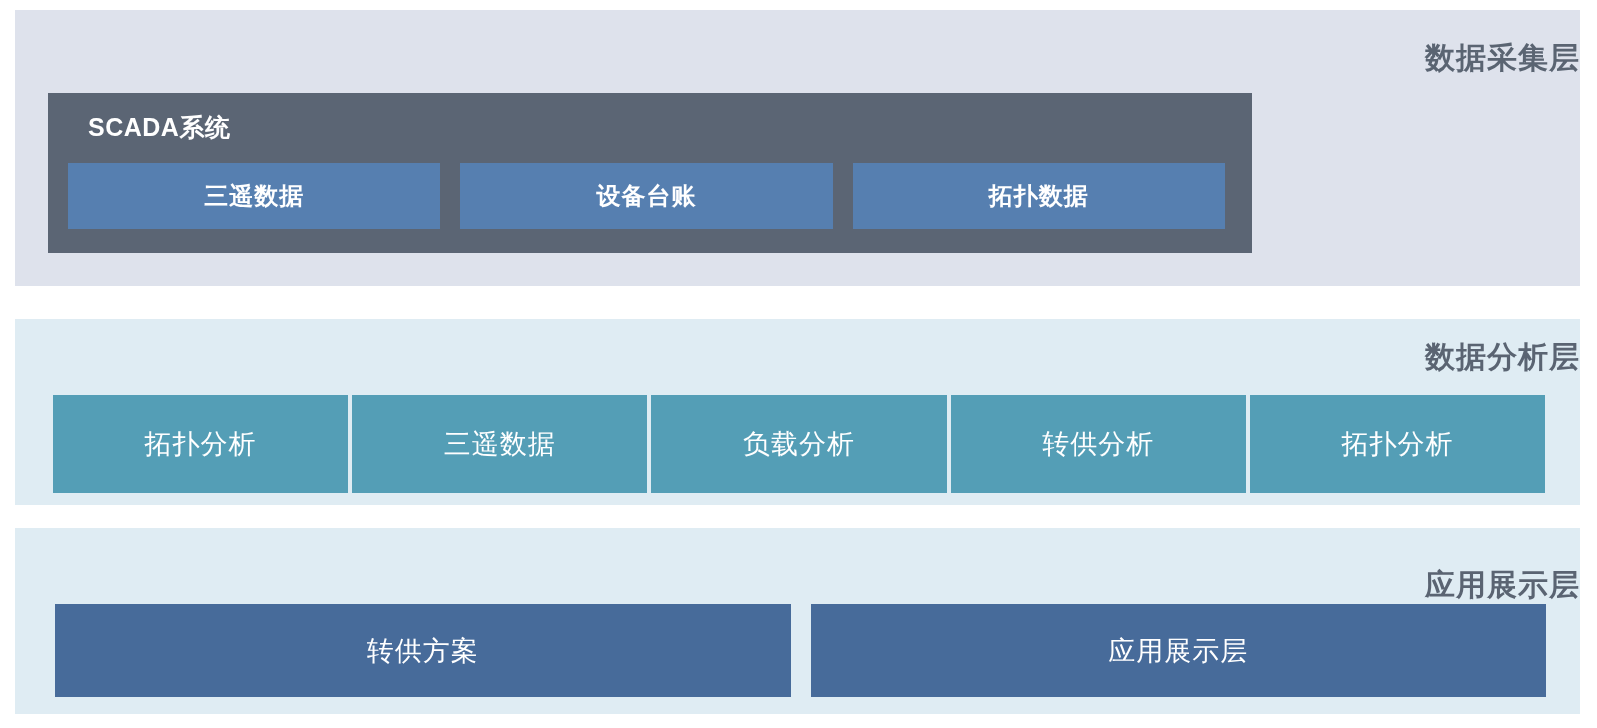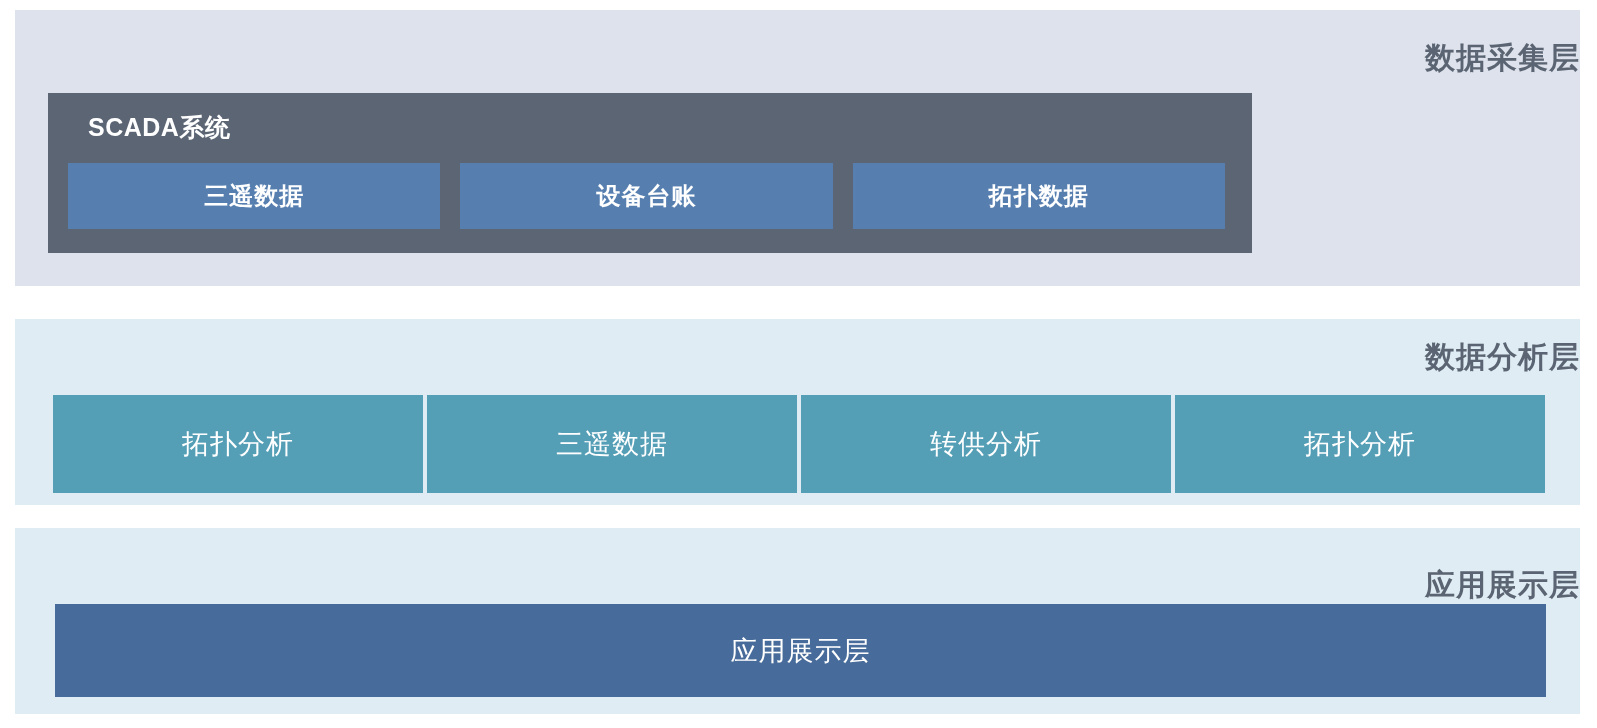--- a/index.html
+++ b/index.html
@@ -150,25 +150,27 @@
         <div class="scada-box">拓扑数据</div>
       </div>
     </div>
   </section>
 
   <section class="layer layer-analysis">
     <div class="layer-title">数据分析层</div>
     <div class="analysis-row">
       <div class="analysis-box">拓扑分析</div>
       <div class="analysis-box">三遥数据</div>
+      <div class="analysis-box">负载分析</div>
       <div class="analysis-box">转供分析</div>
       <div class="analysis-box">拓扑分析</div>
     </div>
   </section>
 
   <section class="layer layer-application">
     <div class="layer-title">应用展示层</div>
     <div class="application-row">
+      <div class="application-box">转供方案</div>
       <div class="application-box">应用展示层</div>
     </div>
   </section>
 
 </div>
 
 </body></html>

